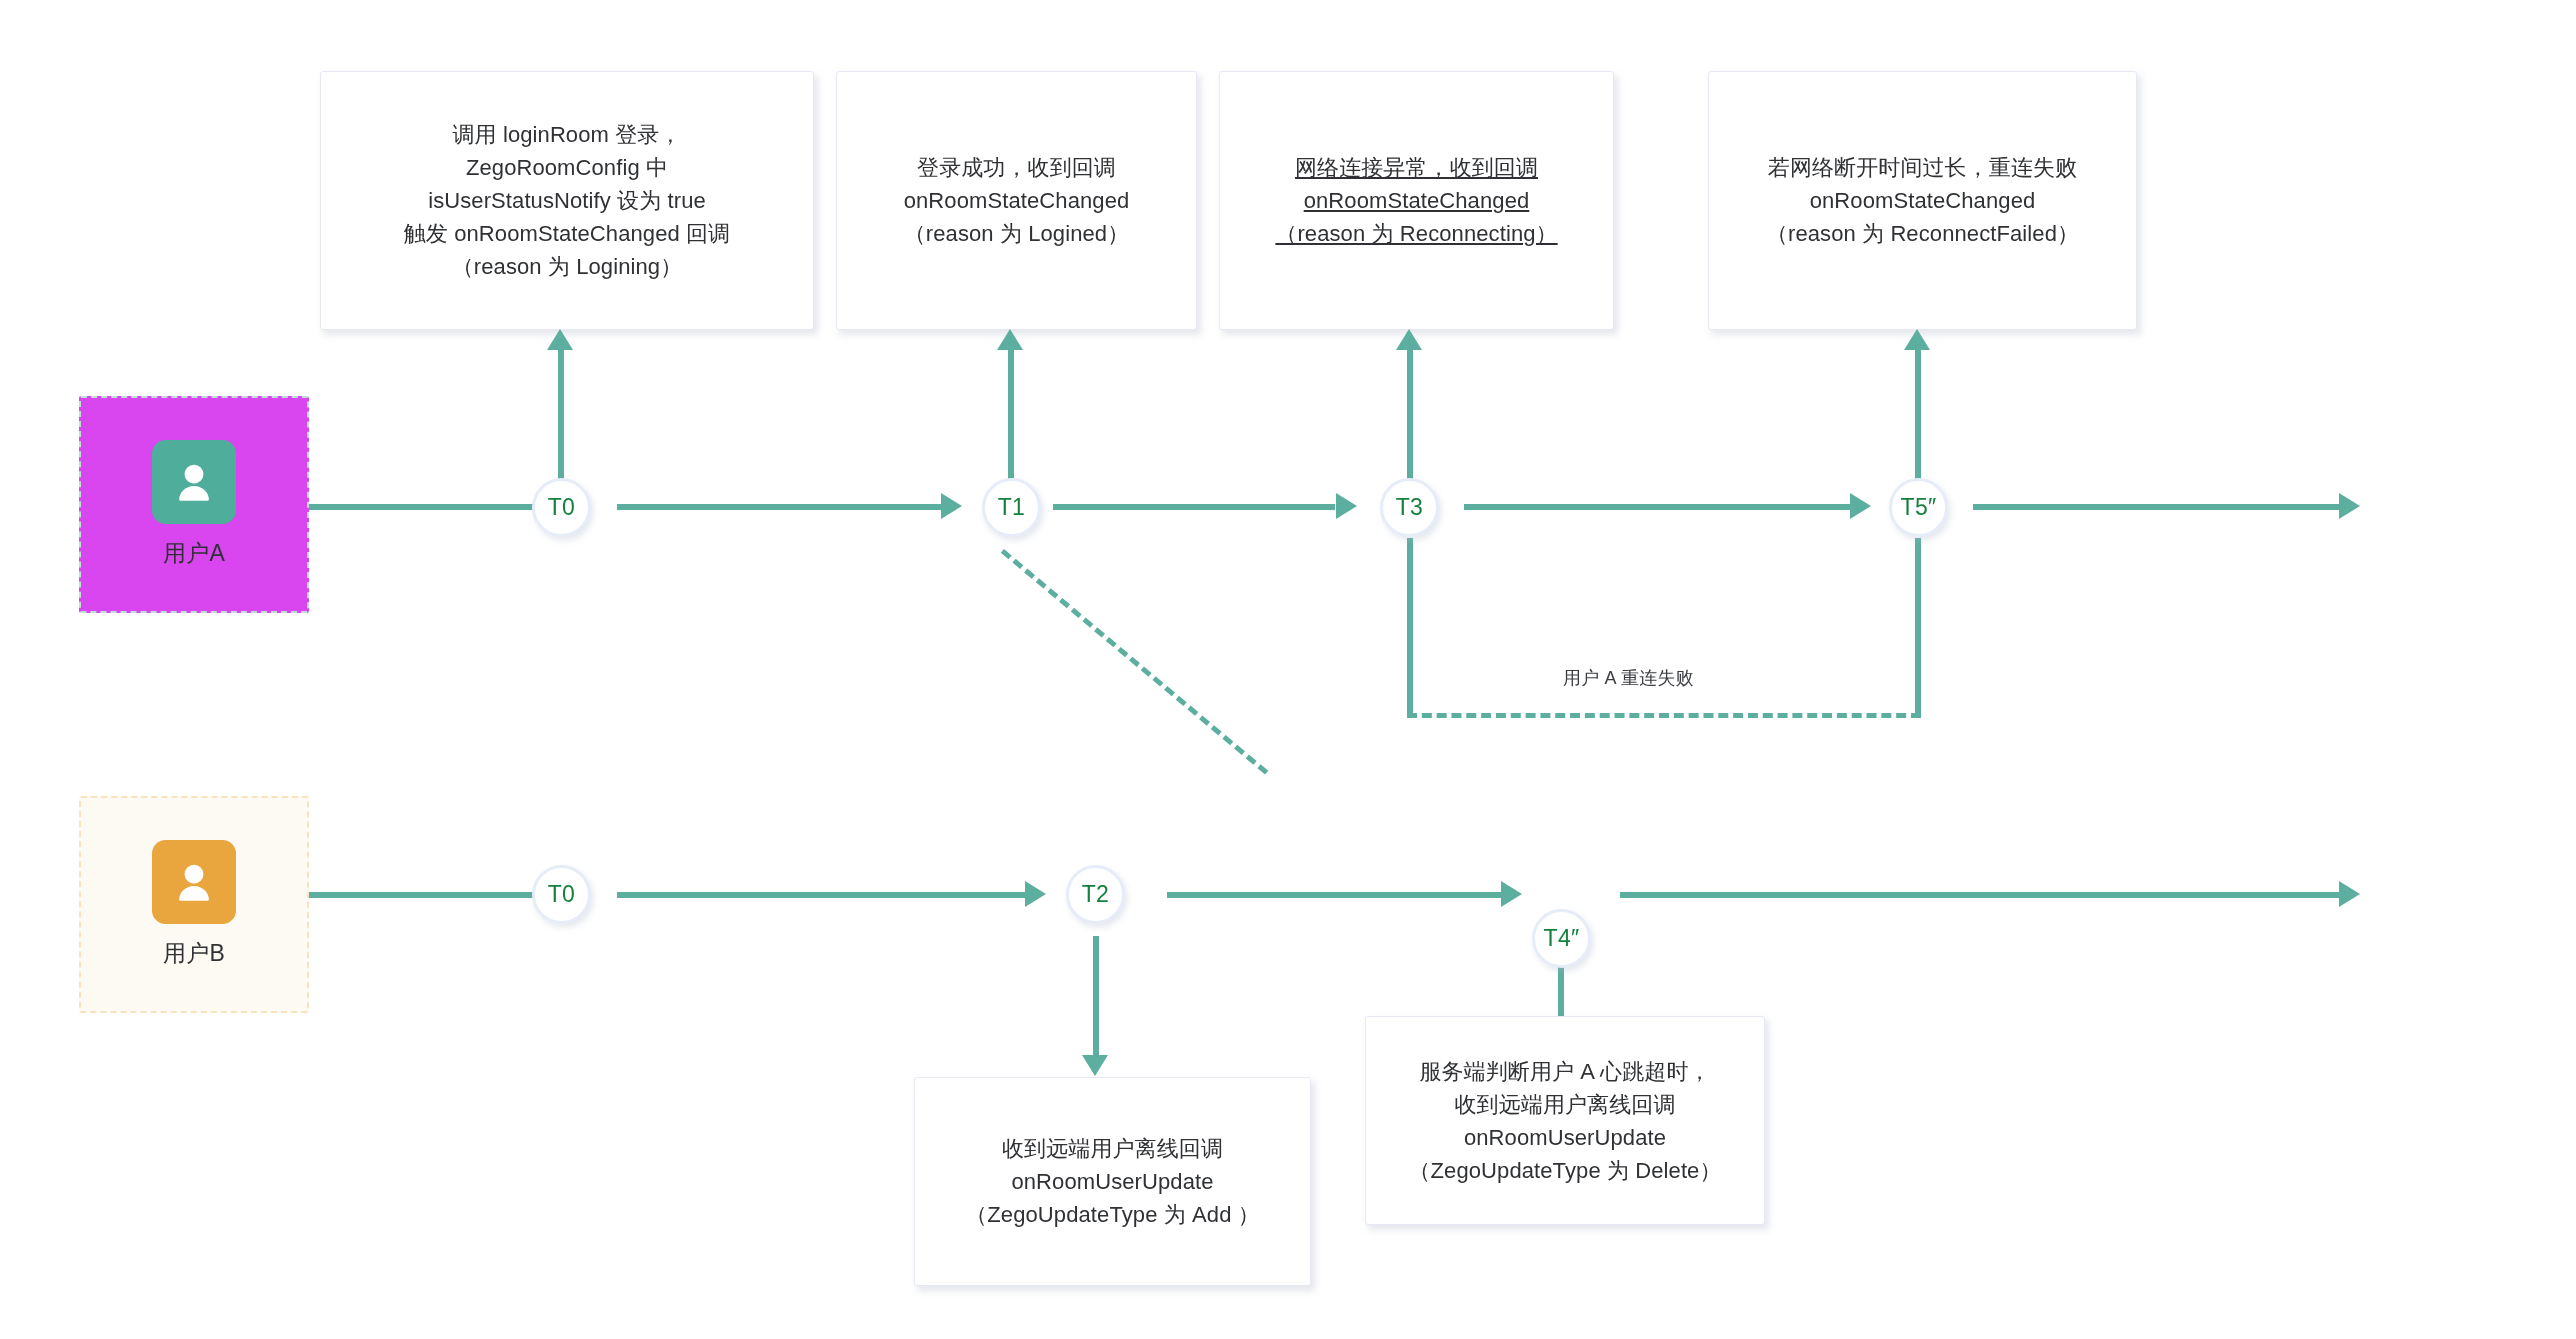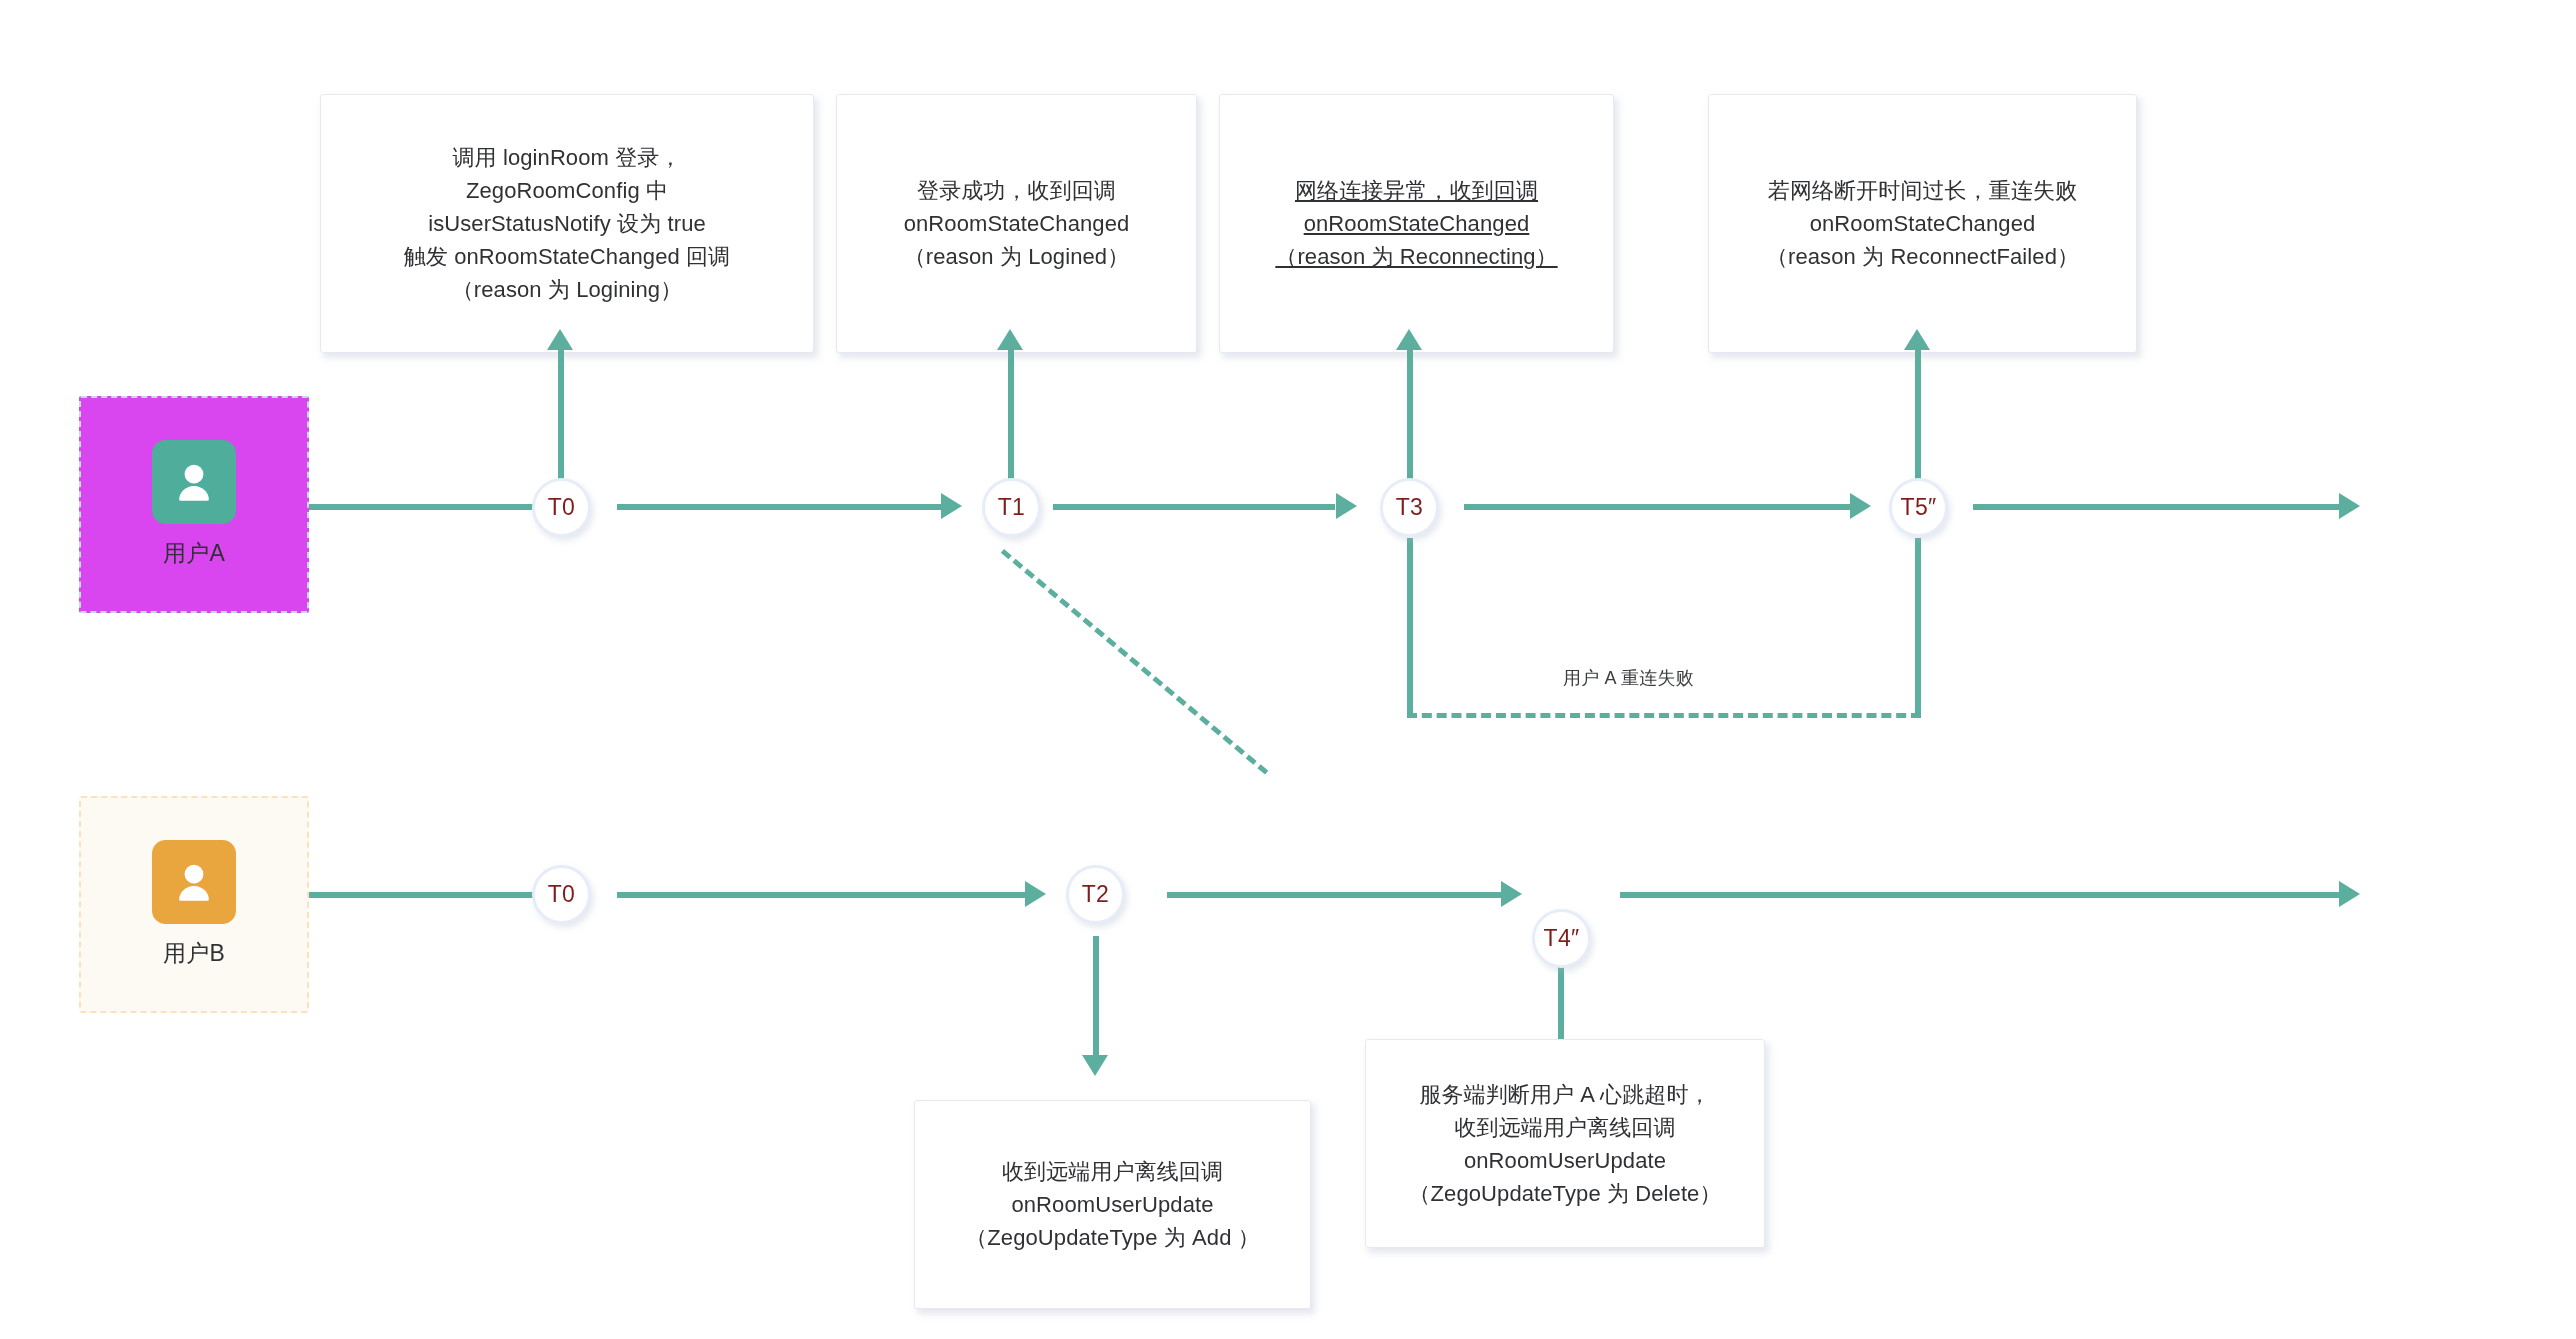--- a/index.html
+++ b/index.html
@@ -25,21 +25,20 @@
     display:flex;
     align-items:center;
     justify-content:center;
     text-align:center;
     color:#2f3134;
     font-size:22px;
     line-height:1.50;
     letter-spacing:0.1px;
     padding:5.2px 7.3px;
     white-space:pre-line;
-    margin-top:23px;
   }
   
   .lane-box{
     position:absolute;
     box-sizing:border-box;
     border-radius:2.1px;
     display:flex;
     flex-direction:column;
     align-items:center;
     justify-content:center;
@@ -69,21 +68,21 @@
   .node{
     position:absolute;
     box-sizing:border-box;
     width:59px;height:59px;
     border-radius:50%;
     background:#ffffff;
     border:3.7px solid #e7ecf9;
     box-shadow:2.6px 3.7px 6.8px rgba(170,178,200,.30);
     display:flex;align-items:center;justify-content:center;
     font-size:23px;
-    color:#7f1d1d;
+    color:#15803d;
     letter-spacing:0.3px;
     z-index:5;
   }
   
   .hline{
     position:absolute;
     height:5.8px;
     background:#5cae9e;
   }
   .vline{

